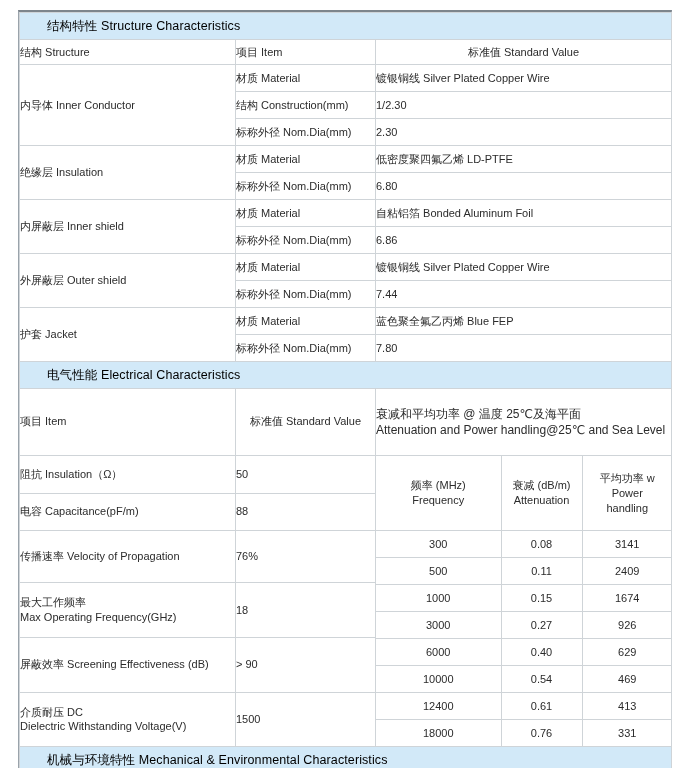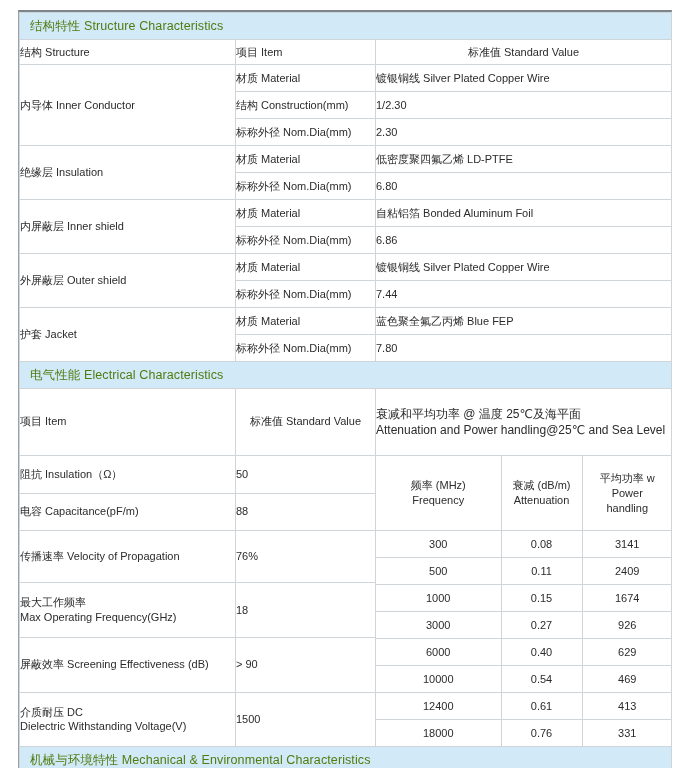--- a/index.html
+++ b/index.html
@@ -43,23 +43,23 @@
   
   .banner {
     background: #d2e9f8 !important;
     border-left: 1px solid #cfd4d8;
     border-right: 1px solid #cfd4d8;
     border-top: 1px solid #b9cedd;
     border-bottom: 1px solid #b9cedd;
     height: 26px;
   }
   .banner .btxt {
-    padding-left: 10px;
+    padding-left: 27px;
     font-size: 12.5px;
-    color: #4d7c0f;
+    color: #000000;
     letter-spacing: 0.1px;
     white-space: nowrap;
   }
 
   
   .colhead {
     background: #eeeeee !important;
     height: 25px;
   }
   .colhead .chtxt {

